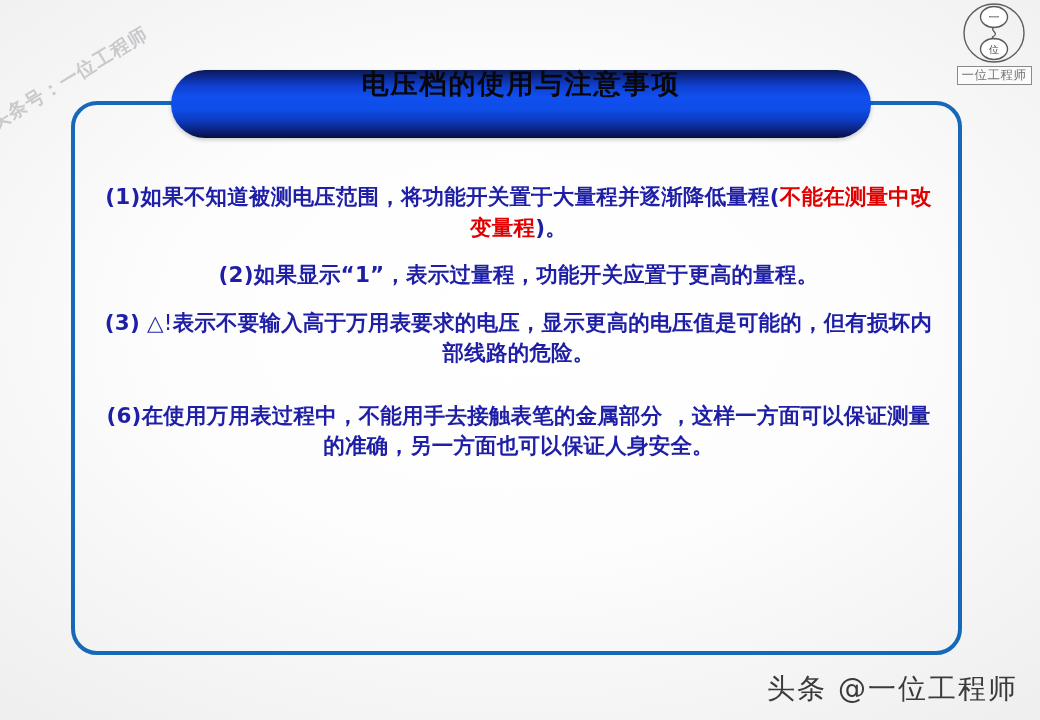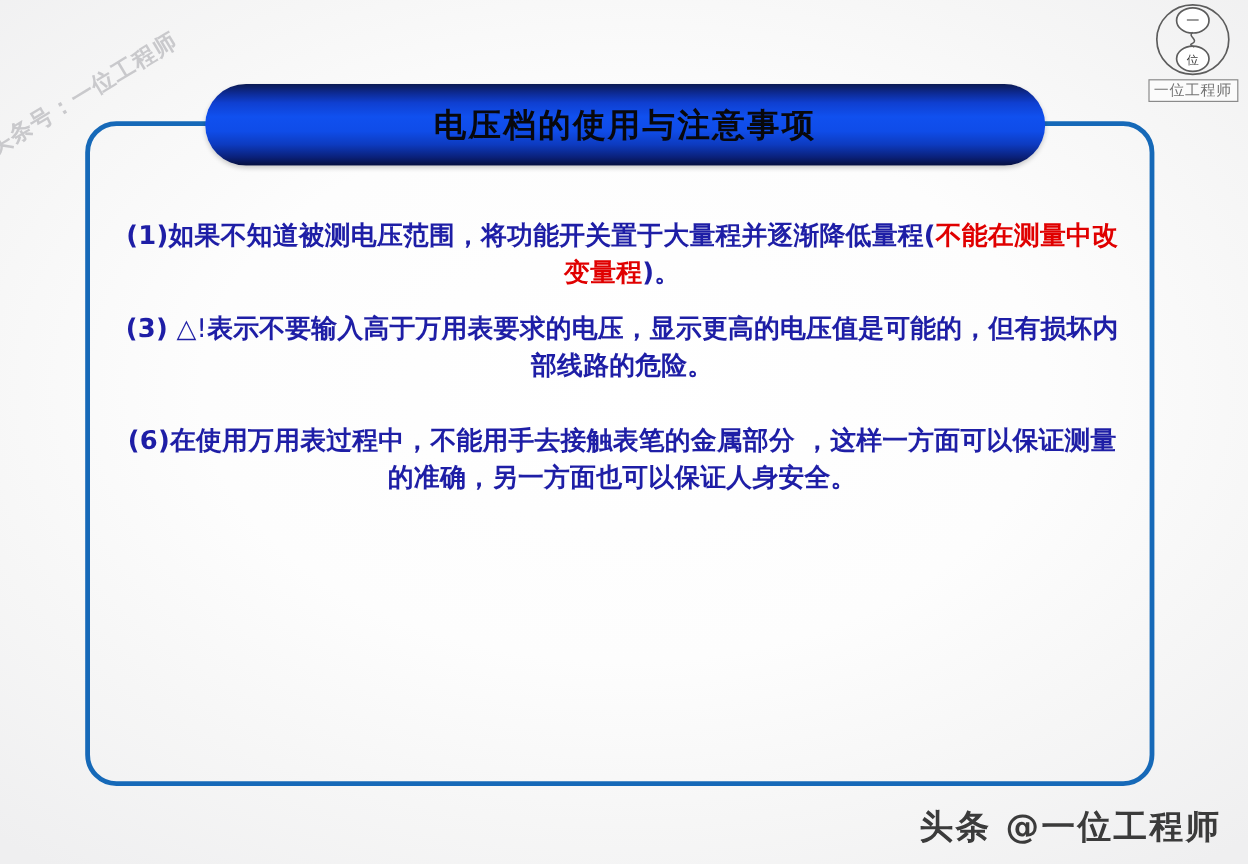--- a/index.html
+++ b/index.html
@@ -88,21 +88,21 @@
       linear-gradient(to bottom,
         #0b1a52 0%,
         #0d2a93 11%,
         #0f3fd0 23%,
         #1050ef 40%,
         #0f4ce8 58%,
         #0d3bc0 74%,
         #0a2078 90%,
         #060f3e 100%);
     display: flex;
-    align-items: center;
+    align-items: flex-start;
     justify-content: center;
     box-shadow: 0 2px 4px rgba(0,0,0,0.20);
   }
   #title-text {
     font-size: 27px;
     font-weight: 700;
     color: #08080c;
     letter-spacing: 2px;
     line-height: 1;
     white-space: nowrap;
@@ -128,21 +128,21 @@
   .para:last-child { margin-bottom: 0; margin-top: 32px; }
   .red { color: #e00000; }
   .warn-tri { font-weight: 400; }
 
   
   #wm-bottom {
     position: absolute;
     right: 22px;
     bottom: 12px;
     font-size: 28px;
-    font-weight: 700;
+    font-weight: 400;
     color: #3b3b3b;
     letter-spacing: 2px;
     white-space: nowrap;
     user-select: none;
     pointer-events: none;
   }
 </style>
 </head>
 <body>
 
@@ -167,20 +167,23 @@
   <div id="title-pill">
     <div id="title-text">电压档的使用与注意事项</div>
   </div>
 
   <div id="content">
 
     <p class="para">
       <span>(1)</span><span>如果不知道被测电压范围，将功能开关置于大量程并逐渐降低量程(</span><span class="red">不能在测量中改变量程</span><span>)。</span>
     </p>
 
+    <p class="para">
+      <span>(2)</span><span>如果显示“1”，表示过量程，功能开关应置于更高的量程。</span>
+    </p>
 
     <p class="para">
       <span>(3)</span><span class="warn-tri"> △!</span><span>表示不要输入高于万用表要求的电压，显示更高的电压值是可能的，但有损坏内部线路的危险。</span>
     </p>
 
 
 
     <p class="para">
       <span>(6)</span><span>在使用万用表过程中，不能用手去接触表笔的金属部分 ，这样一方面可以保证测量的准确，另一方面也可以保证人身安全。</span>
     </p>

